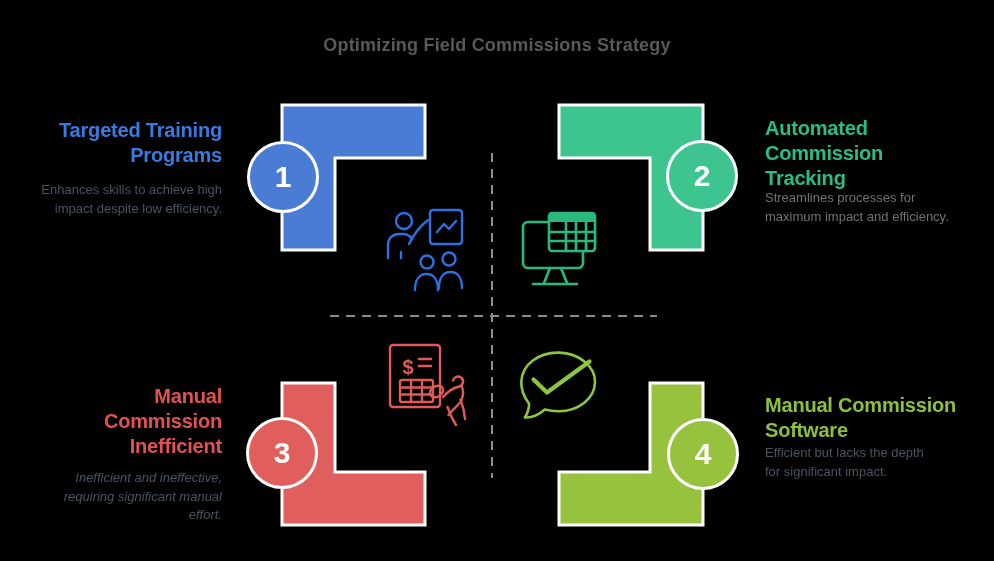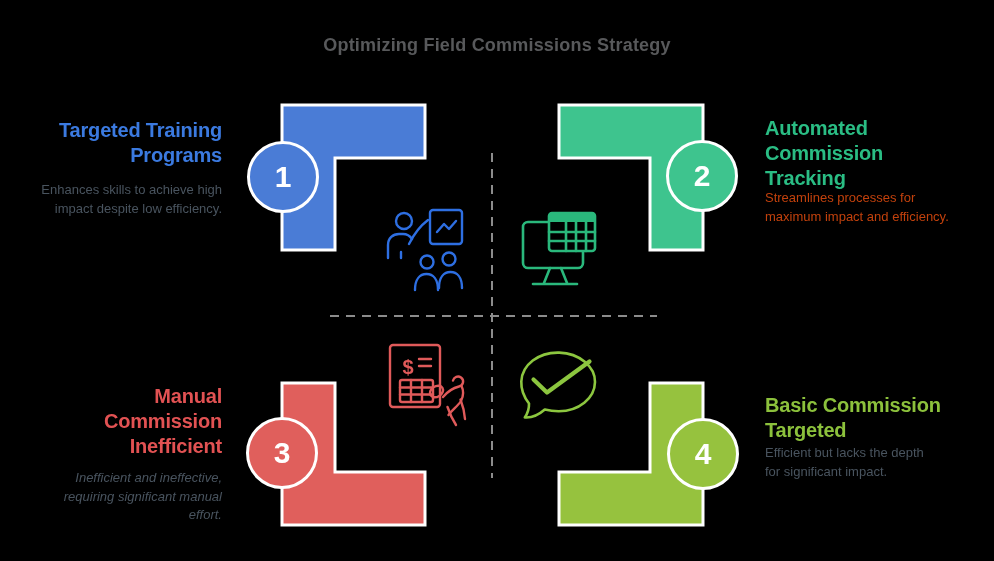--- a/index.html
+++ b/index.html
@@ -104,21 +104,21 @@
     <span>3</span>
   </div>
   <div class="num-circle c4" style="background-color: rgb(150, 194, 62);">
     <span>4</span>
   </div>
 
   <div class="q-title align-r t1" style="color: rgb(59, 122, 224);">Targeted Training Programs</div>
   <div class="q-desc align-r d1" style="color: rgb(73, 84, 95); margin-left: 10px;">Enhances skills to achieve high impact despite low efficiency.</div>
 
   <div class="q-title align-l t2" style="color: rgb(42, 189, 132);">Automated Commission Tracking</div>
-  <div class="q-desc align-l d2" style="color: #c2410c;">Streamlines processes for maximum impact and efficiency.</div>
+  <div class="q-desc align-l d2" style="color: #737373;">Streamlines processes for maximum impact and efficiency.</div>
 
   <div class="q-title align-r t3" style="color: rgb(226, 82, 83);">Manual Commission Inefficient</div>
   <div class="q-desc align-r d3" style="color: rgb(73, 84, 95);">Inefficient and ineffective, requiring significant manual effort.</div>
 
-  <div class="q-title align-l t4" style="color: rgb(140, 193, 60);">Basic Commission Targeted</div>
+  <div class="q-title align-l t4" style="color: rgb(140, 193, 60);">Manual Commission Software</div>
   <div class="q-desc align-l d4" style="color: rgb(73, 84, 95);">Efficient but lacks the depth for significant impact.</div>
 
 </div>
 
 </body></html>

